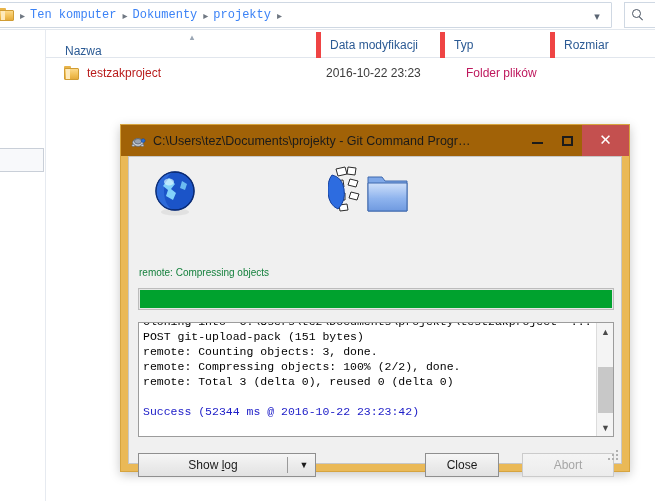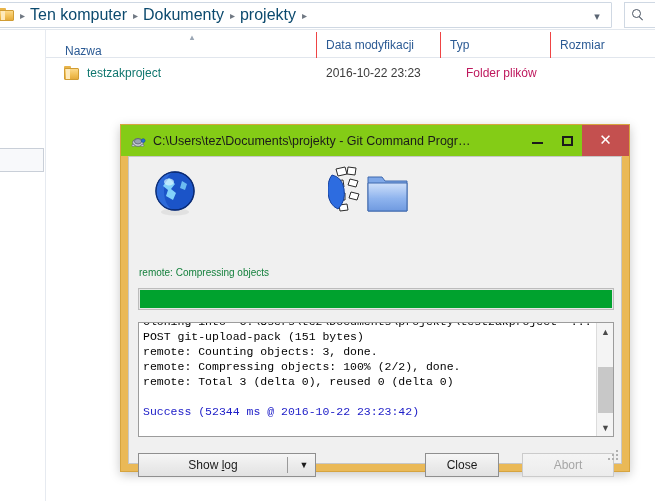--- a/index.html
+++ b/index.html
@@ -50,23 +50,24 @@
     background: linear-gradient(180deg,#fcd98a 0%,#f2c158 55%,#e5ab3c 100%);
     border: 1px solid #d09c33;
     border-radius: 1px;
   }
   .crumb-folder .lip {
     position: absolute; left: 2px; top: 3px;
     width: 4px; height: 9px;
     background: #fde9bb;
   }
   .crumb-txt {
-    font-size: 16px; color: #0c4a6e;
+    font-size: 12px; color: #3b82f6;
     padding: 0 3px;
     white-space: nowrap;
+    font-family: Liberation Mono, monospace;
   }
   .crumb-sep {
     font-size: 10px; color: #6f7782;
     padding: 0 2px 0 3px;
     user-select: none;
   }
   #addr-chevron {
     position: absolute; right: 8px; top: 7px;
     width: 12px; height: 12px;
     color: #5a6573; font-size: 11px; line-height: 12px; text-align: center;
@@ -118,21 +119,21 @@
     position: absolute; left: 46px; top: 32px;
     width: 609px; height: 26px;
     background: #ffffff;
     border-bottom: 1px solid #e1e6ed;
   }
   .col-h {
     position: absolute; top: 0; height: 26px;
     display: flex; align-items: center;
     font-size: 12px; color: #2b5a94;
     padding-left: 9px;
-    border-left: 1px solid #ef4444;
+    border-left: 5px solid #ef4444;
     white-space: nowrap;
   }
   .col-h:first-child { border-left: none; }
   #col-nazwa  { left: 10px;  width: 260px; border-left: none; align-items: flex-end; }
   #col-data   { left: 270px; width: 116px; }
   #col-typ    { left: 394px; width: 108px; }
   #col-rozm   { left: 504px; width: 102px; }
   #sort-indicator {
     position: absolute; left: 141px; top: 1px;
     width: 10px; height: 8px;
@@ -141,21 +142,21 @@
 
   
   #file-row {
     position: absolute; left: 46px; top: 60px;
     width: 609px; height: 26px;
     display: flex; align-items: center;
   }
   .cell {
     position: absolute; top: 0; height: 26px;
     display: flex; align-items: center;
-    font-size: 12px; color: #0f766e;
+    font-size: 12px; color: #b91c1c;
     white-space: nowrap;
   }
   #cell-name { left: 18px; }
   #cell-name .fname { padding-left: 7px; }
   #cell-date { left: 280px; color: #3b3b3b; }
   #cell-type { left: 420px; color: #be185d; }
   .row-folder {
     width: 16px; height: 14px; position: relative; flex: 0 0 auto;
   }
   .row-folder .tab {
@@ -181,21 +182,21 @@
     width: 510px; height: 348px;
     background: #e9b martin;
     background: #eab957;
     border: 1px solid #d6a43f;
     box-shadow: 0 3px 10px rgba(0,0,0,0.22);
     display: flex; flex-direction: column;
   }
   
   #dlg-titlebar {
     height: 31px; flex: 0 0 31px;
-    background: #84cc16;
+    background: #a16207;
     display: flex; align-items: center;
     position: relative;
   }
   #dlg-icon {
     width: 16px; height: 16px; margin-left: 9px;
     position: relative; flex: 0 0 auto;
   }
   #dlg-title-text {
     font-size: 12.5px; color: #1b1b1b;
     margin-left: 7px;

